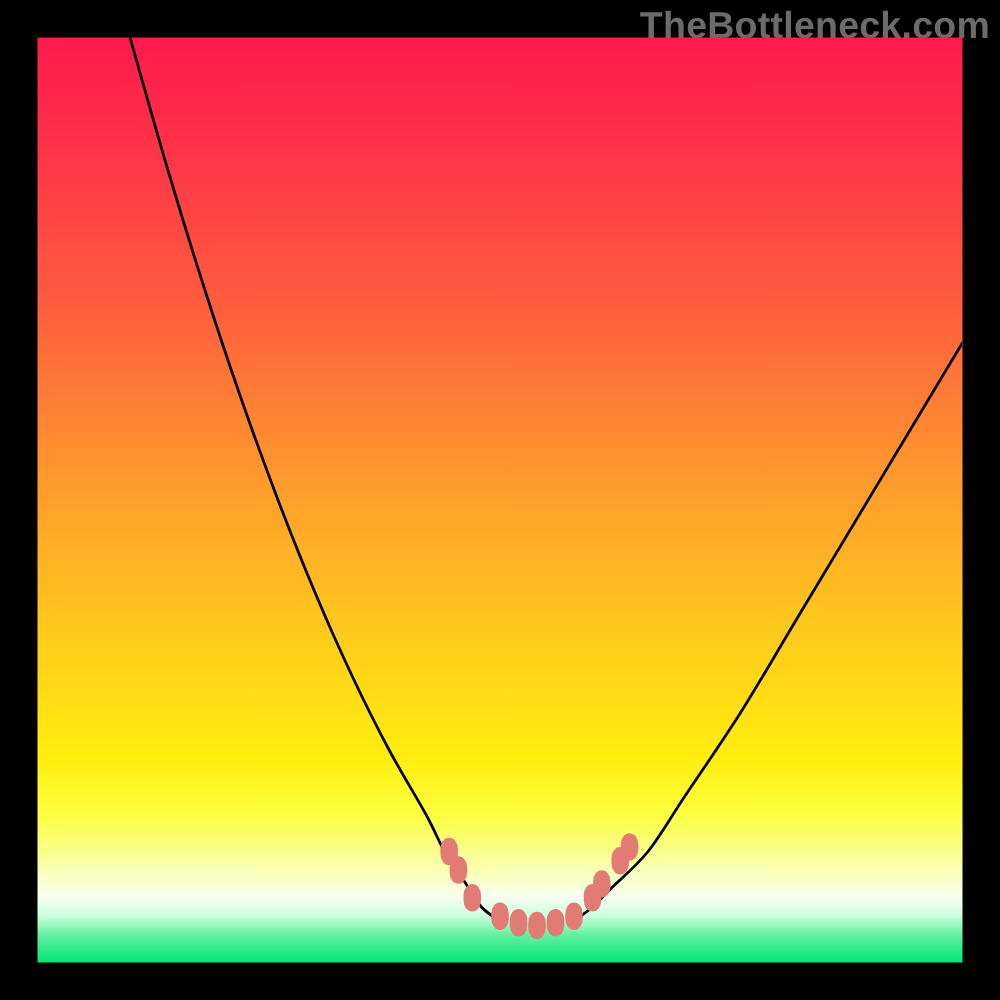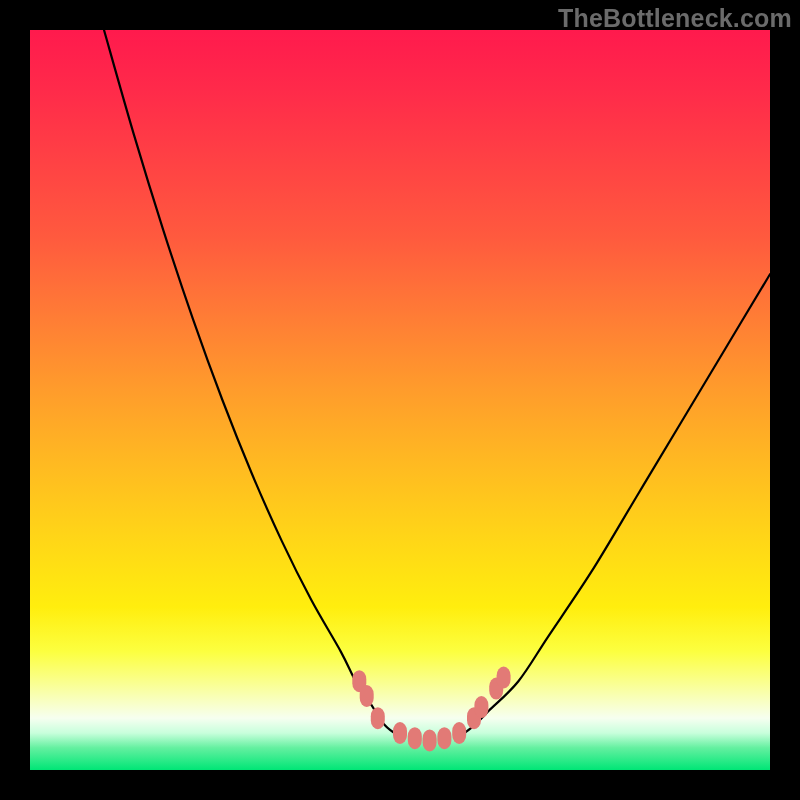--- a/index.html
+++ b/index.html
@@ -42,21 +42,21 @@
       #c8ffdc 95%,
       #64f0a0 97%,
       #00e676 100%
     );
   }
   .watermark {
     position: absolute;
     top: 4px;
     right: 8px;
     font-family: Arial, Helvetica, sans-serif;
-    font-size: 25px;
+    font-size: 30px;
     font-weight: bold;
     color: #6b6b6b;
     letter-spacing: 0.2px;
     text-align: center;
   }
   svg.curve {
     position: absolute;
     left: 0;
     top: 0;
     width: 740px;

